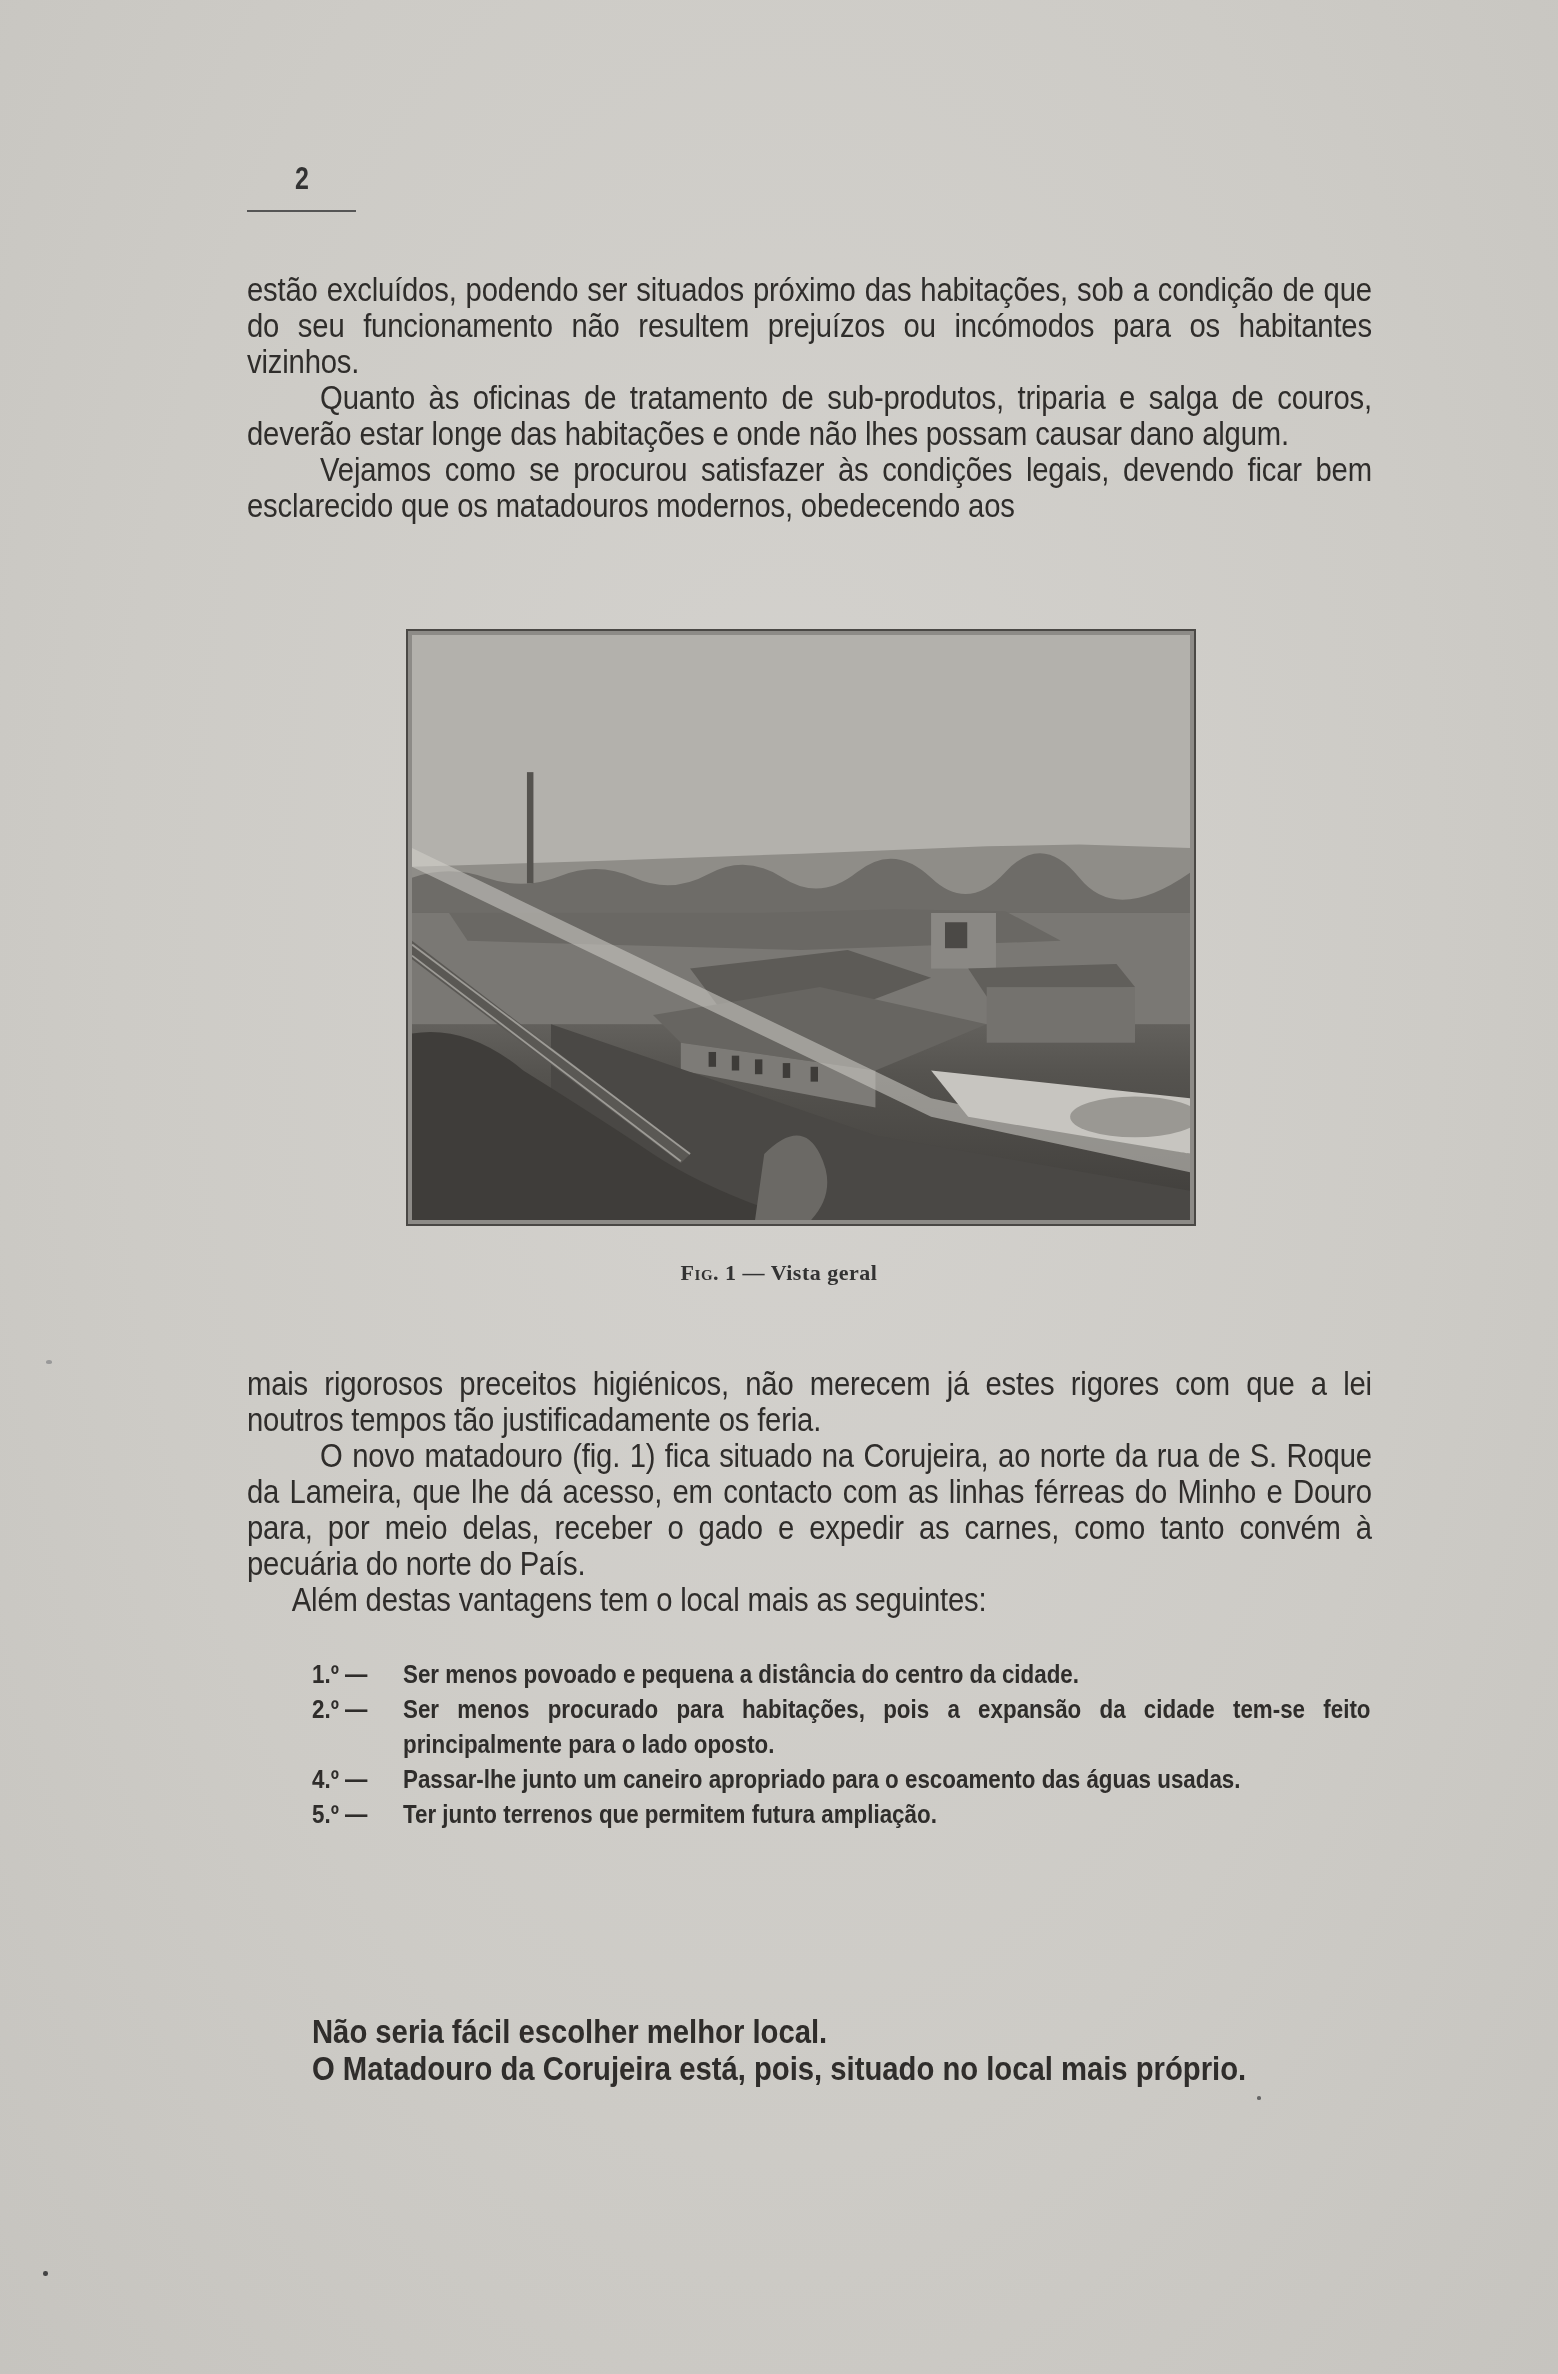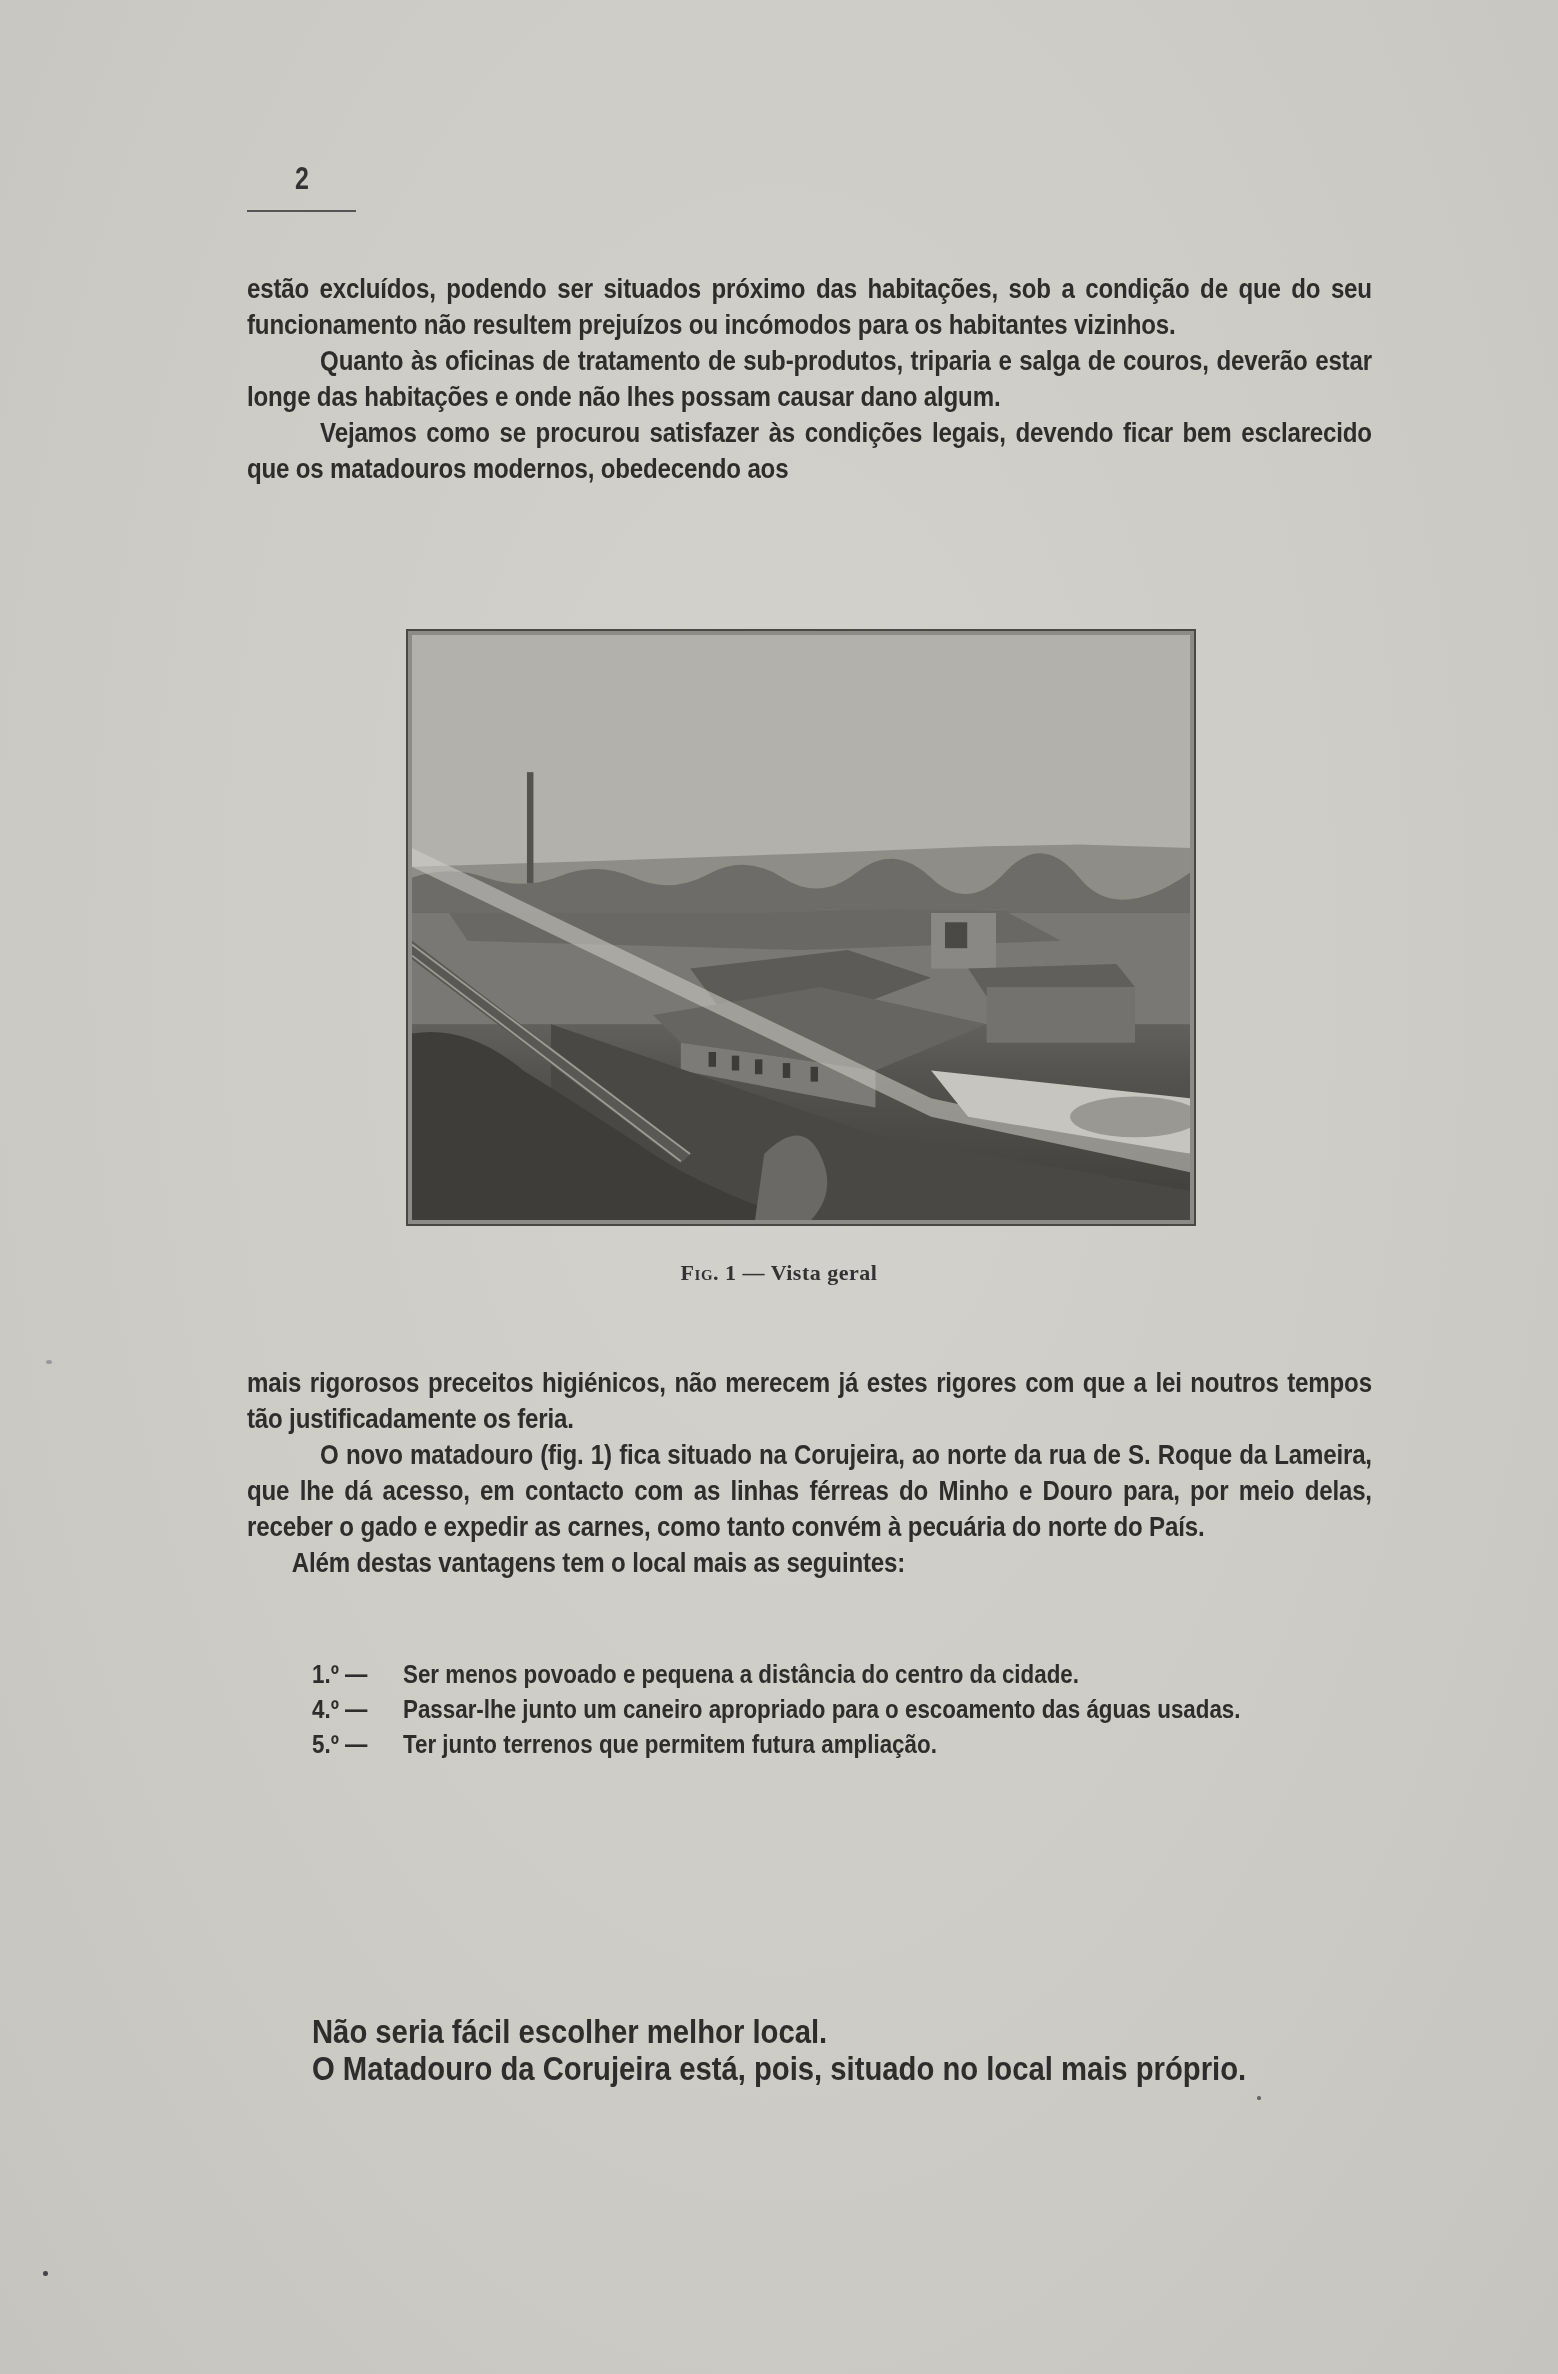--- a/index.html
+++ b/index.html
@@ -37,23 +37,23 @@
       left: 247px;
       top: 210px;
       width: 109px;
       height: 1.9px;
       background: #555;
     }
     .text {
       position: absolute;
       left: 247px;
       width: 1124px;
-      font-size: 28px;
+      font-size: 34px;
       line-height: 36px;
-      font-weight: bold;
+      font-weight: normal;
       letter-spacing: -0.2px;
       color: #2f2d2b;
     }
     .text p {
       margin: 0;
       text-align: justify;
       text-align-last: left;
       transform: scaleX(0.86);
       transform-origin: left top;
       width: 1308px;
@@ -235,20 +235,24 @@
     <p class="indent">O novo matadouro (fig. 1) fica situado na Corujeira, ao norte da rua de S. Roque da Lameira, que lhe dá acesso, em contacto com as linhas férreas do Minho e Douro para, por meio delas, receber o gado e expedir as carnes, como tanto convém à pecuária do norte do País.</p>
     <p class="indent-small">Além destas vantagens tem o local mais as seguintes:</p>
   </div>
 
   <div class="list">
     <div class="list-item">
       <span class="num">1.º —</span>
       <span class="body">Ser menos povoado e pequena a distância do centro da cidade.</span>
     </div>
     <div class="list-item">
+      <span class="num">2.º —</span>
+      <span class="body">Ser menos procurado para habitações, pois a expansão da cidade tem-se feito principalmente para o lado oposto.</span>
+    </div>
+    <div class="list-item">
       <span class="num">4.º —</span>
       <span class="body">Passar-lhe junto um caneiro apropriado para o escoamento das águas usadas.</span>
     </div>
     <div class="list-item">
       <span class="num">5.º —</span>
       <span class="body">Ter junto terrenos que permitem futura ampliação.</span>
     </div>
   </div>
 
   <div class="closing">

